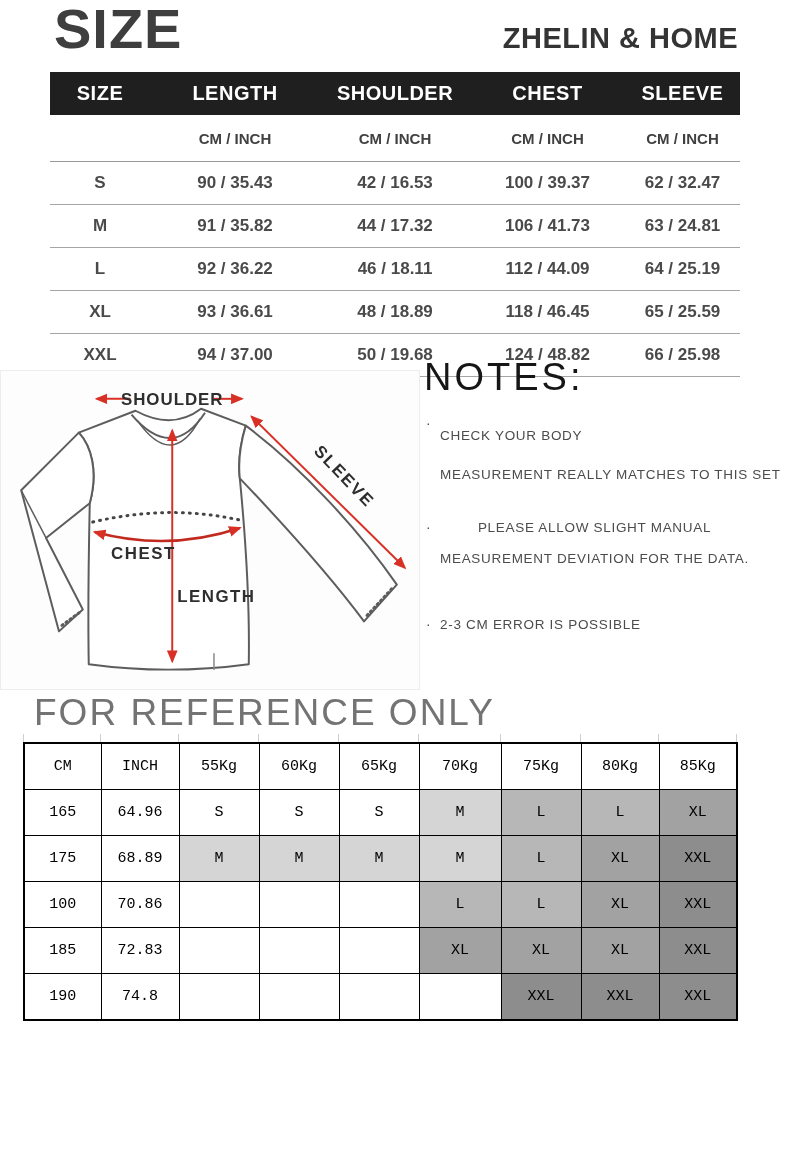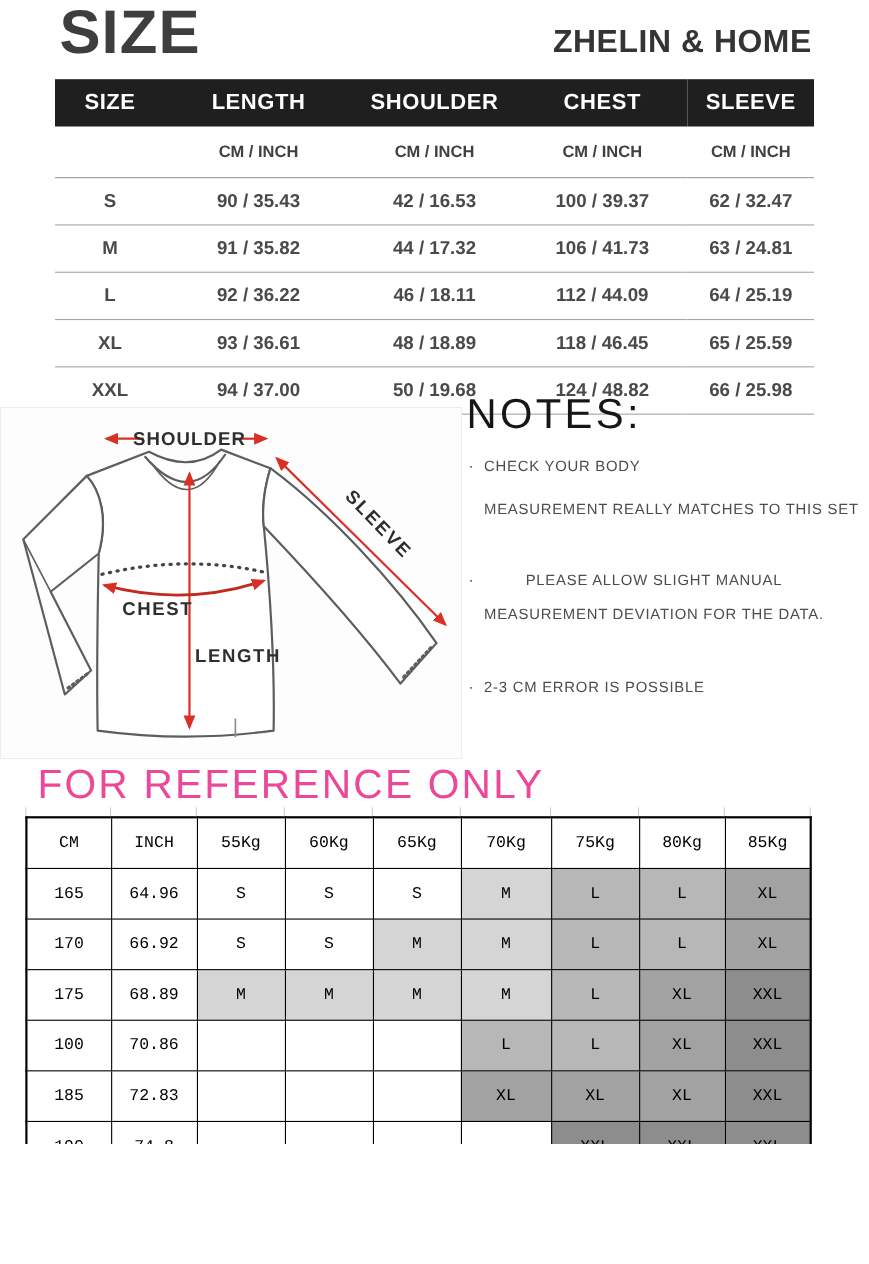--- a/index.html
+++ b/index.html
@@ -31,28 +31,28 @@
            background:#fdfdfd;border:1px solid #ededed;box-sizing:border-box;}
   .dlabel{font-family:"Liberation Sans",sans-serif;font-weight:700;font-size:17px;fill:#2e2e2e;}
 
   
   .notes{position:absolute;left:424px;top:356px;width:366px;height:300px;}
   .notes-title{font-size:38px;font-weight:200;color:#161616;letter-spacing:3px;}
   .note-item{position:absolute;left:2px;padding-left:14px;font-size:13.5px;color:#4c4c4c;
              letter-spacing:0.7px;line-height:15px;}
   .note-item .bullet{position:absolute;left:0;top:0;font-size:14px;color:#4c4c4c;}
   .note-item:nth-of-type(1){top:60px;}
-  .note-item:nth-of-type(1) .line{margin-bottom:24px;}
+  .note-item:nth-of-type(1) .line{margin-bottom:24px;margin-top:12px;}
   .note-item:nth-of-type(2){top:164px;}
   .note-item:nth-of-type(2) .line{margin-bottom:16px;text-align:center;}
   .note-item:nth-of-type(3){top:261px;}
 
   
   .ref-title{position:absolute;left:34px;top:692px;font-size:37px;font-weight:200;
-             color:#ec4899;letter-spacing:2px;}
+             color:#737373;letter-spacing:2px;}
   .ref-wrap{position:absolute;left:23px;top:742px;}
   #ref-table{border-collapse:collapse;table-layout:fixed;width:713px;border:2px solid #000;
              font-family:"Liberation Mono",monospace;}
   #ref-table col.r1{width:77px}#ref-table col.r2{width:78px}
   #ref-table col.rw{width:80px}#ref-table col.rw6{width:82px}
   #ref-table col.r8{width:78px}#ref-table col.r9{width:78px}
   #ref-table th,#ref-table td{border:1px solid #000;height:43px;text-align:center;
              font-size:15px;font-weight:400;color:#000;vertical-align:middle;}
   #ref-table th{background:#fff;}
   .tick{position:absolute;width:1px;height:8px;background:#cfcfcf;}
@@ -221,31 +221,20 @@
             <td>64.96</td>
             <td style="background: rgb(255, 255, 255);">S</td>
             <td style="background: rgb(255, 255, 255);">S</td>
             <td style="background: rgb(255, 255, 255);">S</td>
             <td style="background: rgb(213, 213, 213);">M</td>
             <td style="background: rgb(183, 183, 183);">L</td>
             <td style="background: rgb(183, 183, 183);">L</td>
             <td style="background: rgb(162, 162, 162);">XL</td>
           </tr>
           <tr>
-            <td>170</td>
-            <td>66.92</td>
-            <td style="background: rgb(255, 255, 255);">S</td>
-            <td style="background: rgb(255, 255, 255);">S</td>
-            <td style="background: rgb(213, 213, 213);">M</td>
-            <td style="background: rgb(213, 213, 213);">M</td>
-            <td style="background: rgb(183, 183, 183);">L</td>
-            <td style="background: rgb(183, 183, 183);">L</td>
-            <td style="background: rgb(162, 162, 162);">XL</td>
-          </tr>
-          <tr>
             <td>175</td>
             <td>68.89</td>
             <td style="background: rgb(213, 213, 213);">M</td>
             <td style="background: rgb(213, 213, 213);">M</td>
             <td style="background: rgb(213, 213, 213);">M</td>
             <td style="background: rgb(213, 213, 213);">M</td>
             <td style="background: rgb(183, 183, 183);">L</td>
             <td style="background: rgb(162, 162, 162);">XL</td>
             <td style="background: rgb(141, 141, 141);">XXL</td>
           </tr>

